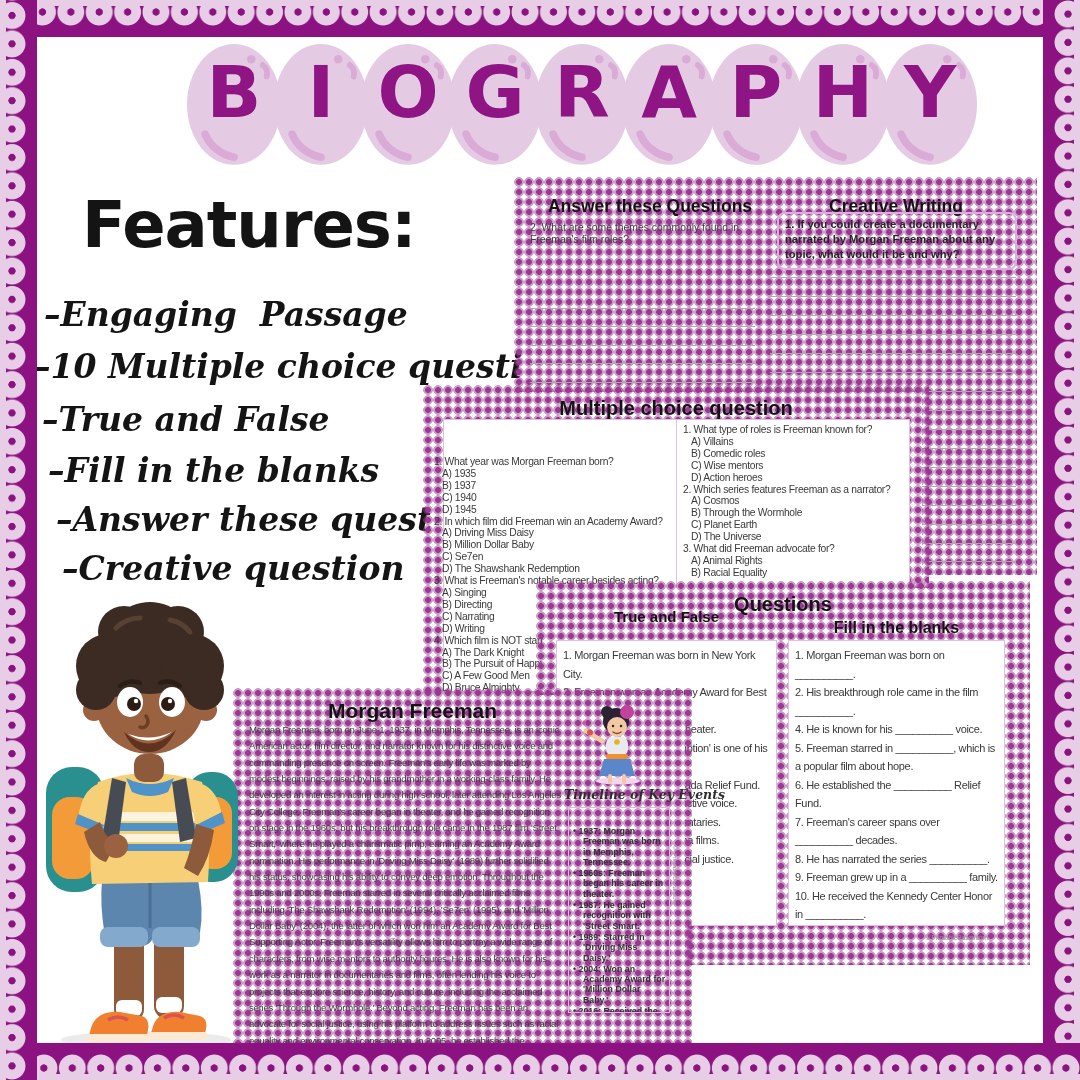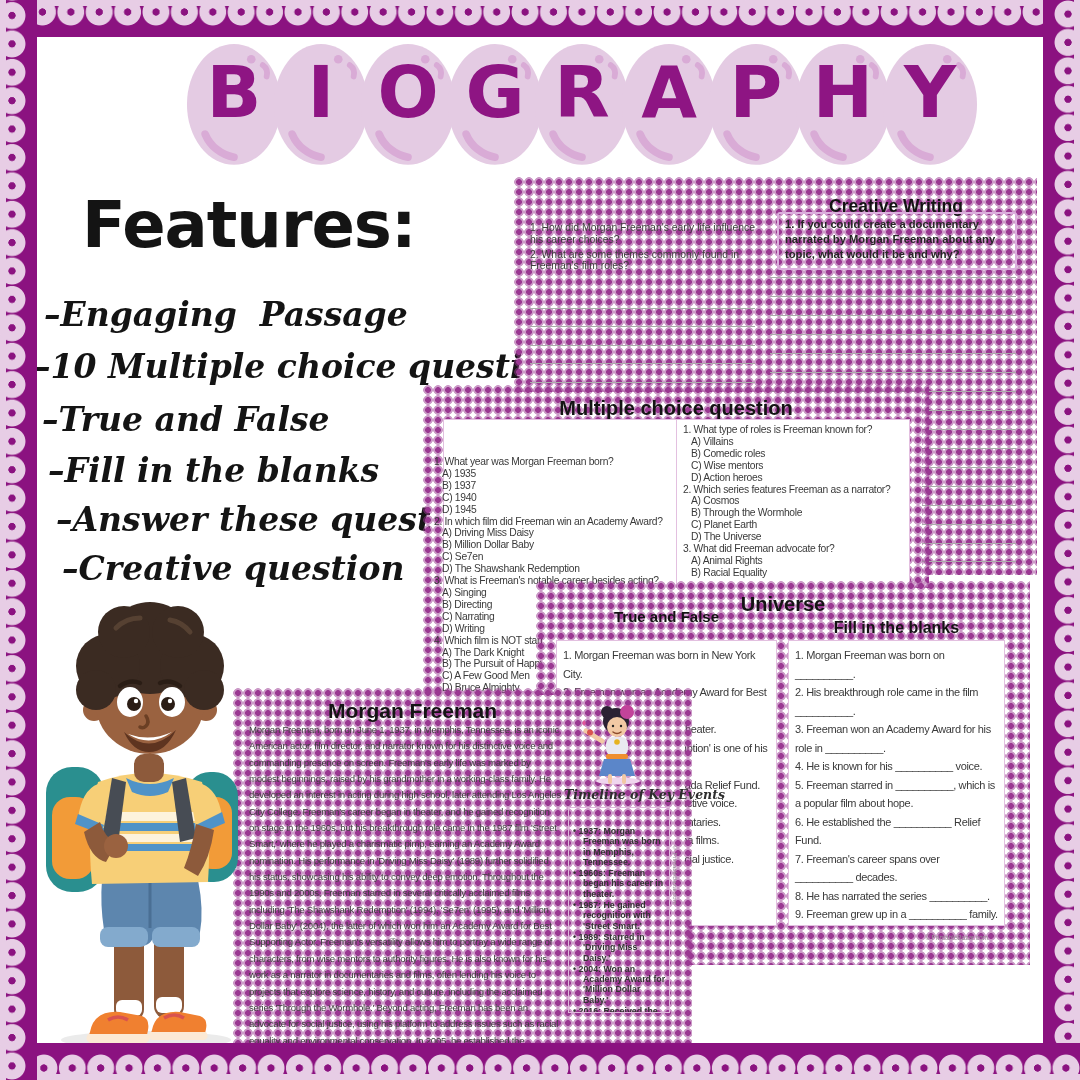--- a/index.html
+++ b/index.html
@@ -32,21 +32,21 @@
       background-image:radial-gradient(circle, #9a3892 2.7px, rgba(154,56,146,.5) 3.1px 4.6px, rgba(0,0,0,0) 5px);
       background-size:10px 10px;}
   .ph{position:absolute;font-family:"Liberation Sans",sans-serif;font-weight:bold;color:#141414;
       text-align:center;white-space:nowrap;}
   .pinkbox{position:absolute;border:1.5px solid #e3c0e0;background:#fff;}
   .wline{border-bottom:1.3px solid #ababab;}
   .watermark{position:absolute;font-size:6.5px;color:#9a8f99;}
   
   #answer-page{left:521px;top:184px;width:509px;height:384px;z-index:10;}
   .aq{font-size:10.4px;line-height:11.8px;margin-bottom:3px;color:#3e3e3e;}
-  .cwbox{position:absolute;border:2px solid #dcaede;border-radius:3px;}
+  .cwbox{position:absolute;border:2px solid #dcaede;border-radius:8px;}
   .cwprompt{font-weight:bold;font-size:11.2px;line-height:15px;color:#262626;padding:3px 6px;}
   
   #mc-page{left:430px;top:392px;width:492px;height:310px;z-index:20;}
   .mccol{position:absolute;font-size:10.3px;line-height:11.9px;letter-spacing:-0.3px;
       white-space:nowrap;color:#3a3a3a;}
   .mccol .o{padding-left:8px;}
   .mc-divider{position:absolute;width:0;border-left:1.5px solid #e3c0e0;}
   
   #exercises-page{left:543px;top:588px;width:480px;height:370px;z-index:30;}
   .exitem{font-size:11px;letter-spacing:-0.35px;line-height:18.5px;color:#3a3a3a;}
@@ -158,23 +158,23 @@
 
   <div class="features-heading">Features:</div>
   <div class="feature" style="left:44px;top:295px;">–Engaging  Passage</div>
   <div class="feature" style="left:34px;top:347px;">–10 Multiple choice question</div>
   <div class="feature" style="left:48px;top:451px;">–Fill in the blanks</div>
   <div class="feature" style="left:42px;top:400px;">–True and False</div>
   <div class="feature" style="left:56px;top:500px;">–Answer these question</div>
   <div class="feature" style="left:62px;top:549px;">–Creative question</div>
 
   <div class="page" id="answer-page">
+    <div class="ph" style="left:9px;top:12px;width:240px;font-size:17.5px;">Answer these Questions</div>
     <div class="ph" style="left:250px;top:12px;width:250px;font-size:17.5px;">Creative Writing</div>
     <div style="position:absolute;left:9px;top:38px;width:232px;">
-      <div class="aq">1. How did Morgan Freeman's early life influence his career choices?</div>
       <div class="aq">2. What are some themes commonly found in Freeman's film roles?</div>
     </div>
     <div class="wline" style="position:absolute;left:9px;top:124px;width:225px;"></div>
     <div class="wline" style="position:absolute;left:9px;top:142px;width:225px;"></div>
     <div class="wline" style="position:absolute;left:9px;top:161px;width:225px;"></div>
     <div class="wline" style="position:absolute;left:9px;top:179px;width:225px;"></div>
     <div class="wline" style="position:absolute;left:9px;top:198px;width:225px;"></div>
     <div class="cwbox" style="left:256px;top:28px;width:236px;height:54px;">
       <div class="cwprompt">1. If you could create a documentary narrated by Morgan Freeman about any topic, what would it be and why?</div>
     </div>
@@ -235,38 +235,37 @@
       <div class="o">B) Through the Wormhole</div>
       <div class="o">C) Planet Earth</div>
       <div class="o">D) The Universe</div>
       <div class="q">3. What did Freeman advocate for?</div>
       <div class="o">A) Animal Rights</div>
       <div class="o">B) Racial Equality</div>
     </div>
   </div>
 
   <div class="page" id="exercises-page">
-    <div class="ph" style="left:0;top:5px;width:100%;font-size:20px;">Universe</div>
+    <div class="ph" style="left:0;top:5px;width:100%;font-size:20px;">Questions</div>
     <div class="ph" style="left:13px;top:20px;width:221px;font-size:15px;">True and False</div>
     <div class="ph" style="left:245px;top:31px;width:217px;font-size:16px;">Fill in the blanks</div>
     <div class="pinkbox exbox" style="left:13px;top:52px;width:221px;height:286px;">
       <div class="exitem">1. Morgan Freeman was born in New York City.</div>
       <div class="exitem">2. Freeman won an Academy Award for Best Actor.</div>
       <div class="exitem">3. He started his career in theater.</div>
       <div class="exitem">4. 'The Shawshank Redemption' is one of his best films.</div>
       <div class="exitem">5. He established the Grenada Relief Fund.</div>
       <div class="exitem">6. He is known for his distinctive voice.</div>
       <div class="exitem">7. He has narrated documentaries.</div>
       <div class="exitem">8. He starred in many drama films.</div>
       <div class="exitem">9. He is an advocate for social justice.</div>
     </div>
     <div class="pinkbox exbox" style="left:245px;top:52px;width:217px;height:286px;">
       <div class="exitem">1. Morgan Freeman was born on __________.</div>
       <div class="exitem">2. His breakthrough role came in the film __________.</div>
-      <div class="exitem">3. Freeman won an Academy Award for his role in __________.</div>
       <div class="exitem">4. He is known for his __________ voice.</div>
       <div class="exitem">5. Freeman starred in __________, which is a popular film about hope.</div>
       <div class="exitem">6. He established the __________ Relief Fund.</div>
       <div class="exitem">7. Freeman's career spans over __________ decades.</div>
       <div class="exitem">8. He has narrated the series __________.</div>
       <div class="exitem">9. Freeman grew up in a __________ family.</div>
       <div class="exitem">10. He received the Kennedy Center Honor in __________.</div>
     </div>
     <div class="watermark" style="left:382px;top:346px;">© PrintableBazar.com</div>
   </div>

